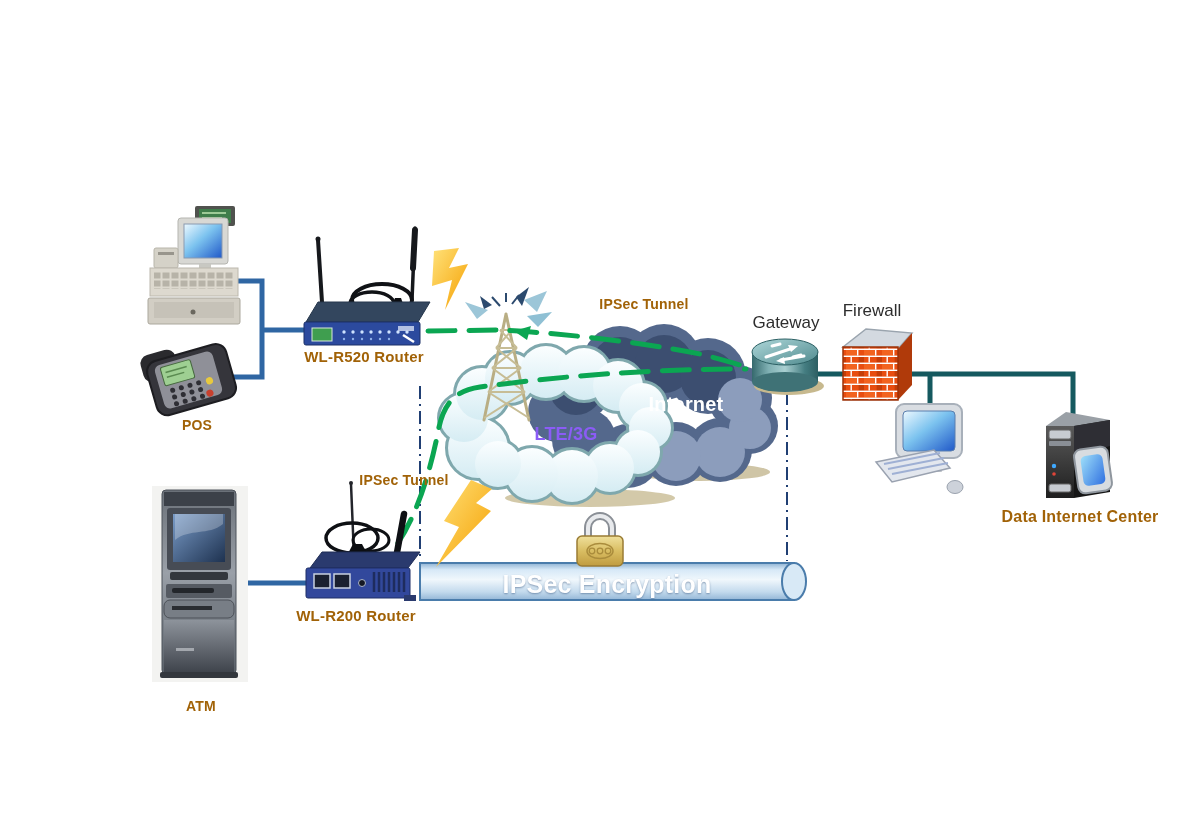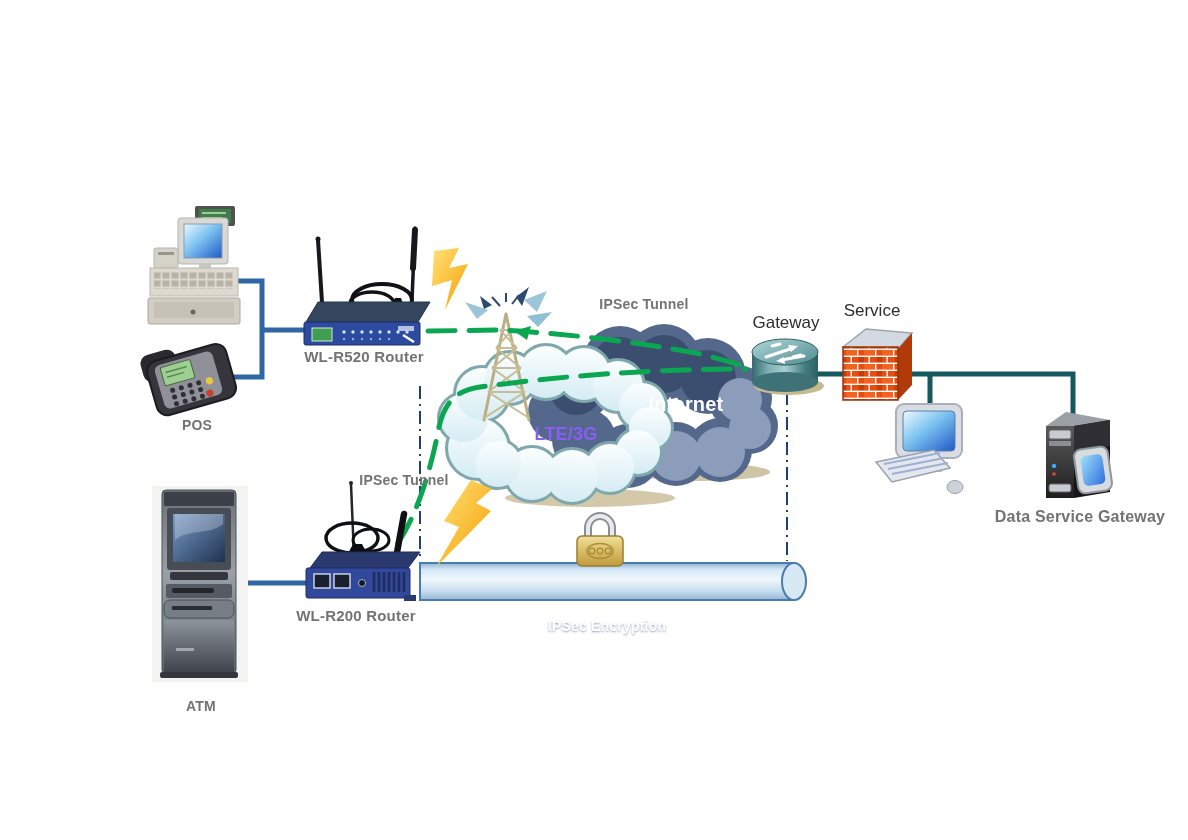--- a/index.html
+++ b/index.html
@@ -1,26 +1,26 @@
 <!DOCTYPE html>
 <html><head>
 <meta charset="utf-8">
 <style>
   html,body{margin:0;padding:0;background:#fff;}
   #stage{position:relative;width:1188px;height:840px;background:#ffffff;overflow:hidden;
          font-family:"Liberation Sans",sans-serif;}
   #net-svg{position:absolute;left:0;top:0;}
-  .lbl{position:absolute;transform:translateX(-50%);font-weight:bold;color:#737373;
+  .lbl{position:absolute;transform:translateX(-50%);font-weight:bold;color:#a16207;
        white-space:nowrap;text-align:center;letter-spacing:.2px;}
   .lbl-sm{font-size:14px;}
   .lbl-md{font-size:15px;}
   .lbl-reg{font-weight:normal;font-size:17px;color:#2d2d2d;letter-spacing:0;}
   .lbl-cloud-dark{font-size:20px;color:#ffffff;margin-top:9px;}
   .lbl-cloud-lite{font-size:18px;color:#8b5cf6;}
-  .lbl-pipe{font-size:14px;color:#ffffff;text-shadow:0 1px 2px rgba(60,90,130,.55);margin-top:48px;}
+  .lbl-pipe{font-size:25px;color:#ffffff;text-shadow:0 1px 2px rgba(60,90,130,.55);}
   .lbl-dsc{font-size:16px;}
 </style>
 </head>
 <body>
 
 <div id="stage">
 
 <svg id="net-svg" width="1188" height="840" viewBox="0 0 1188 840" xmlns="http://www.w3.org/2000/svg">
   <defs>
     <linearGradient id="scr" x1="0" y1="0" x2="1" y2="1">
@@ -376,19 +376,19 @@
   </g>
 </svg>
 
 <div class="lbl lbl-sm" style="left:197px;top:417px;text-align:right;">POS</div>
 <div class="lbl lbl-md" style="left:364px;top:348px;">WL-R520 Router</div>
 <div class="lbl lbl-sm" style="left:201px;top:685px;margin-top:13px;">ATM</div>
 <div class="lbl lbl-md" style="left:356px;top:607px;text-align:center;">WL-R200 Router</div>
 <div class="lbl lbl-sm" style="left:644px;top:296px;">IPSec Tunnel</div>
 <div class="lbl lbl-sm" style="left:404px;top:472px;">IPSec Tunnel</div>
 <div class="lbl lbl-reg" style="left:786px;top:313px;">Gateway</div>
-<div class="lbl lbl-reg" style="left:872px;top:301px;">Service</div>
+<div class="lbl lbl-reg" style="left:872px;top:301px;">Firewall</div>
 <div class="lbl lbl-cloud-dark" style="left:686px;top:384px;">Internet</div>
 <div class="lbl lbl-cloud-lite" style="left:566px;top:424px;">LTE/3G</div>
 <div class="lbl lbl-pipe" style="left:607px;top:570px;">IPSec Encryption</div>
-<div class="lbl lbl-dsc" style="left:1080px;top:508px;">Data Service Gateway</div>
+<div class="lbl lbl-dsc" style="left:1080px;top:508px;">Data Internet Center</div>
 
 </div>
 
 </body></html>

